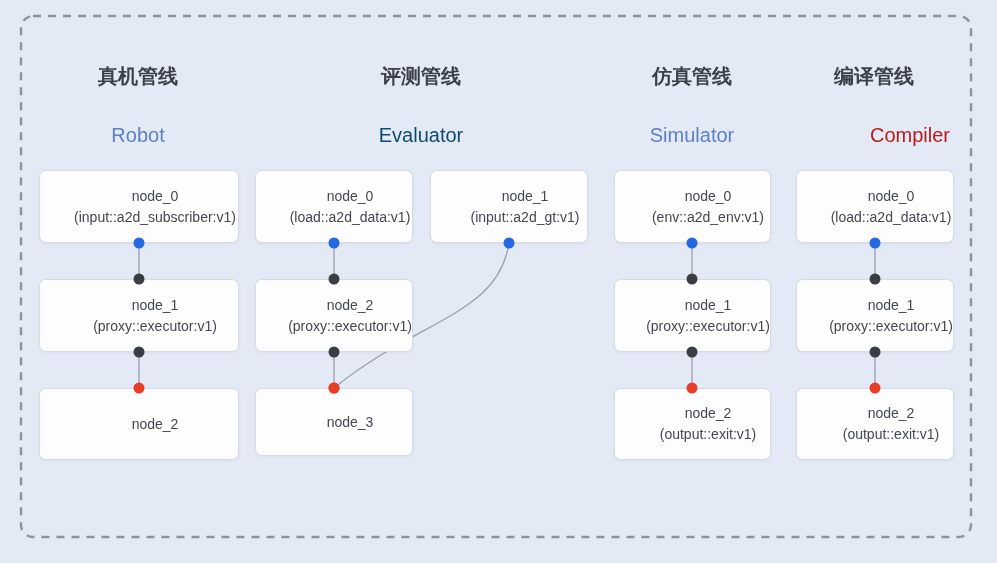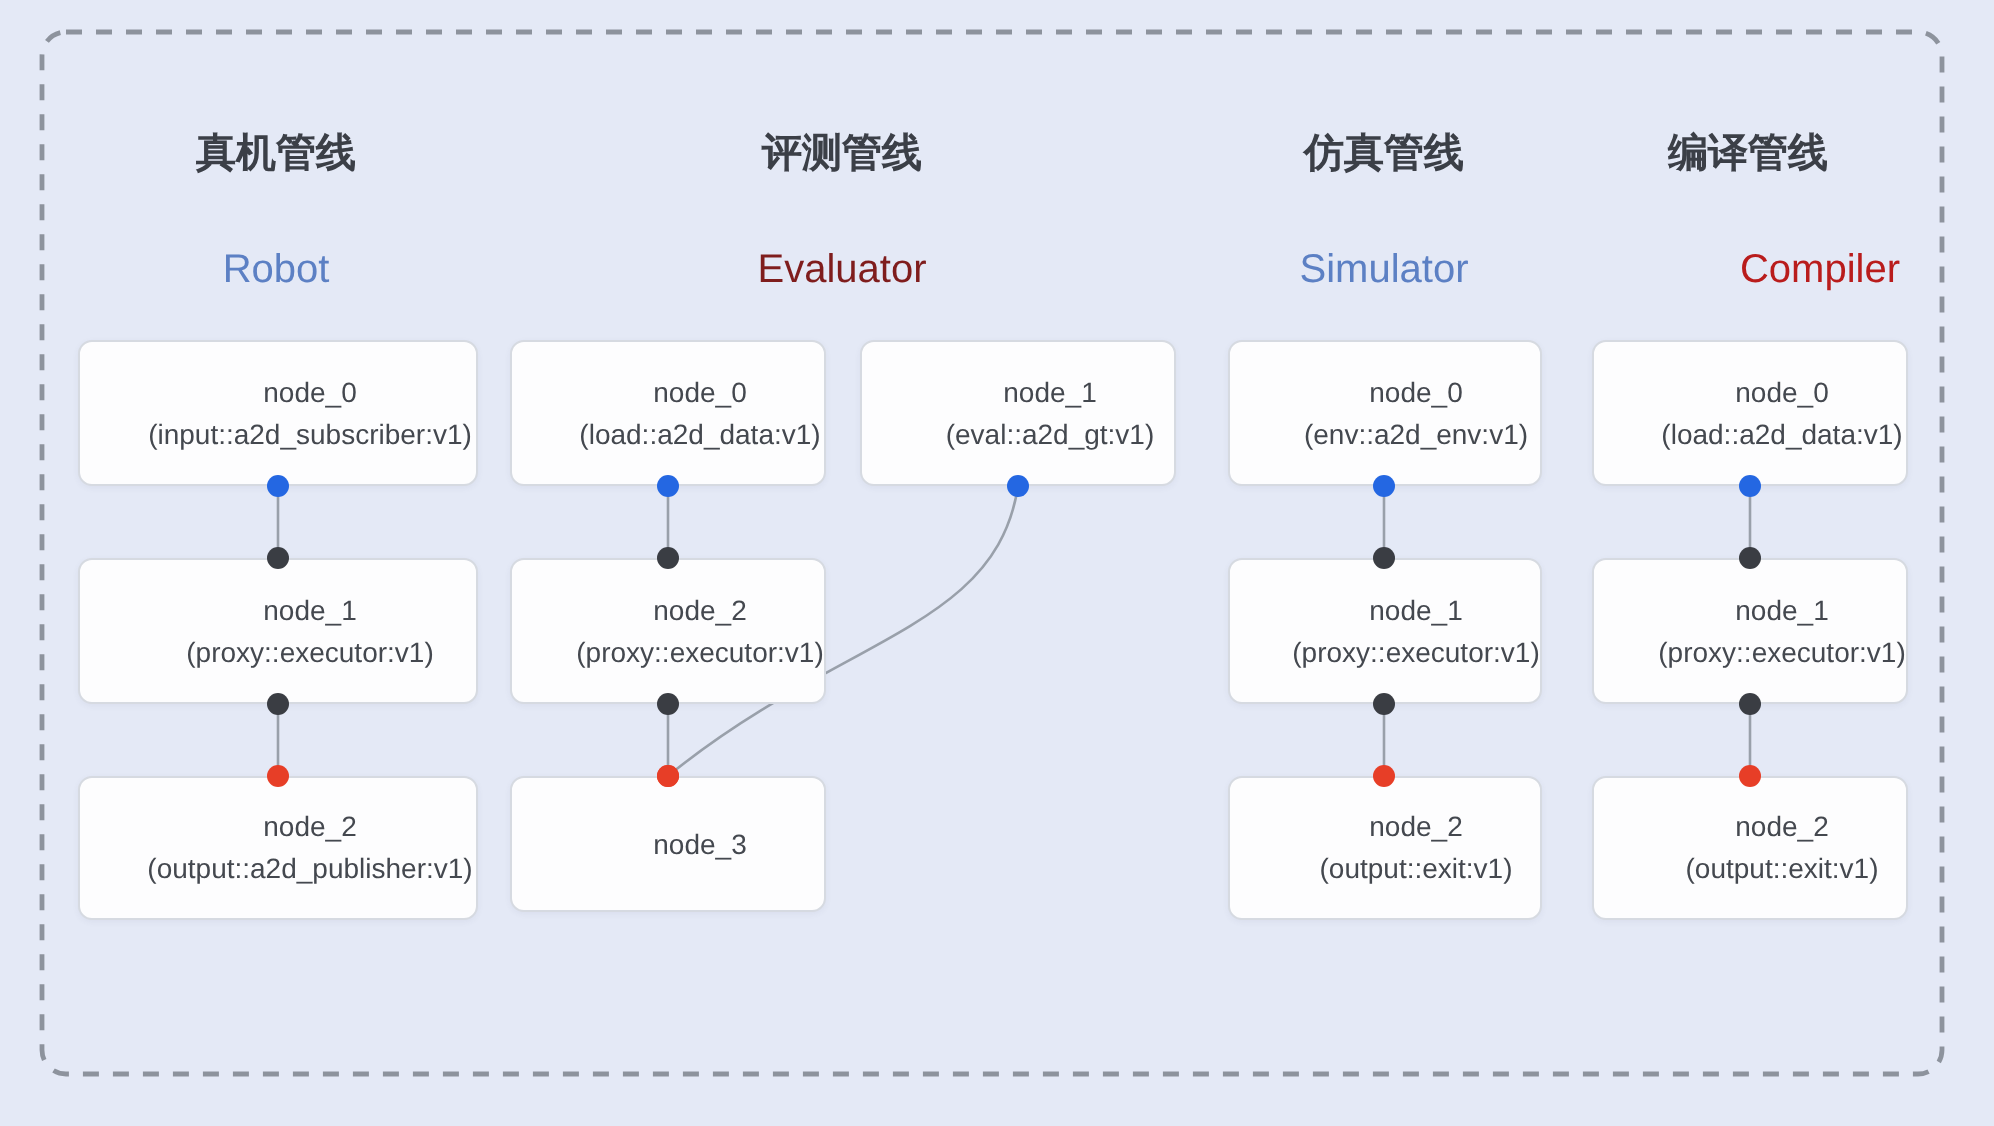--- a/index.html
+++ b/index.html
@@ -38,31 +38,30 @@
     <div class="node" style="left: 39px; top: 170px; width: 200px; height: 73px; background: rgb(253, 253, 254); border-color: rgb(214, 218, 225);">
       <div class="node-name" style="color: rgb(68, 72, 79);">node_0</div>
       <div class="node-type" style="color: rgb(68, 72, 79);">(input::a2d_subscriber:v1)</div>
     </div>
     <div class="node" style="left: 39px; top: 279px; width: 200px; height: 73px; background: rgb(253, 253, 254); border-color: rgb(214, 218, 225);">
       <div class="node-name" style="color: rgb(68, 72, 79);">node_1</div>
       <div class="node-type" style="color: rgb(68, 72, 79);">(proxy::executor:v1)</div>
     </div>
     <div class="node" style="left: 39px; top: 388px; width: 200px; height: 72px; background: rgb(253, 253, 254); border-color: rgb(214, 218, 225);">
       <div class="node-name" style="color: rgb(68, 72, 79);">node_2</div>
-      <div class="node-type" style="color: rgb(68, 72, 79);">(output::a2d_publisher:v1)</div>
     </div>
     <div class="title-zh" style="left: 421px; top: 63px; color: rgb(59, 63, 71);">评测管线</div>
-    <div class="title-en" style="left: 421px; top: 124px; color: #7f1d1d;">Evaluator</div>
+    <div class="title-en" style="left: 421px; top: 124px; color: #0c4a6e;">Evaluator</div>
     <div class="node" style="left: 255px; top: 170px; width: 158px; height: 73px; background: rgb(253, 253, 254); border-color: rgb(214, 218, 225);">
       <div class="node-name" style="color: rgb(68, 72, 79);">node_0</div>
       <div class="node-type" style="color: rgb(68, 72, 79);">(load::a2d_data:v1)</div>
     </div>
     <div class="node" style="left: 430px; top: 170px; width: 158px; height: 73px; background: rgb(253, 253, 254); border-color: rgb(214, 218, 225);">
       <div class="node-name" style="color: rgb(68, 72, 79);">node_1</div>
-      <div class="node-type" style="color: rgb(68, 72, 79);">(eval::a2d_gt:v1)</div>
+      <div class="node-type" style="color: rgb(68, 72, 79);">(input::a2d_gt:v1)</div>
     </div>
     <div class="node" style="left: 255px; top: 279px; width: 158px; height: 73px; background: rgb(253, 253, 254); border-color: rgb(214, 218, 225);">
       <div class="node-name" style="color: rgb(68, 72, 79);">node_2</div>
       <div class="node-type" style="color: rgb(68, 72, 79);">(proxy::executor:v1)</div>
     </div>
     <div class="node" style="left: 255px; top: 388px; width: 158px; height: 68px; background: rgb(253, 253, 254); border-color: rgb(214, 218, 225);">
       <div class="node-name" style="color: rgb(68, 72, 79);">node_3</div>
     </div>
     <div class="title-zh" style="left: 692px; top: 63px; color: rgb(59, 63, 71);">仿真管线</div>
     <div class="title-en" style="left: 692px; top: 124px; color: rgb(92, 128, 196);">Simulator</div>

